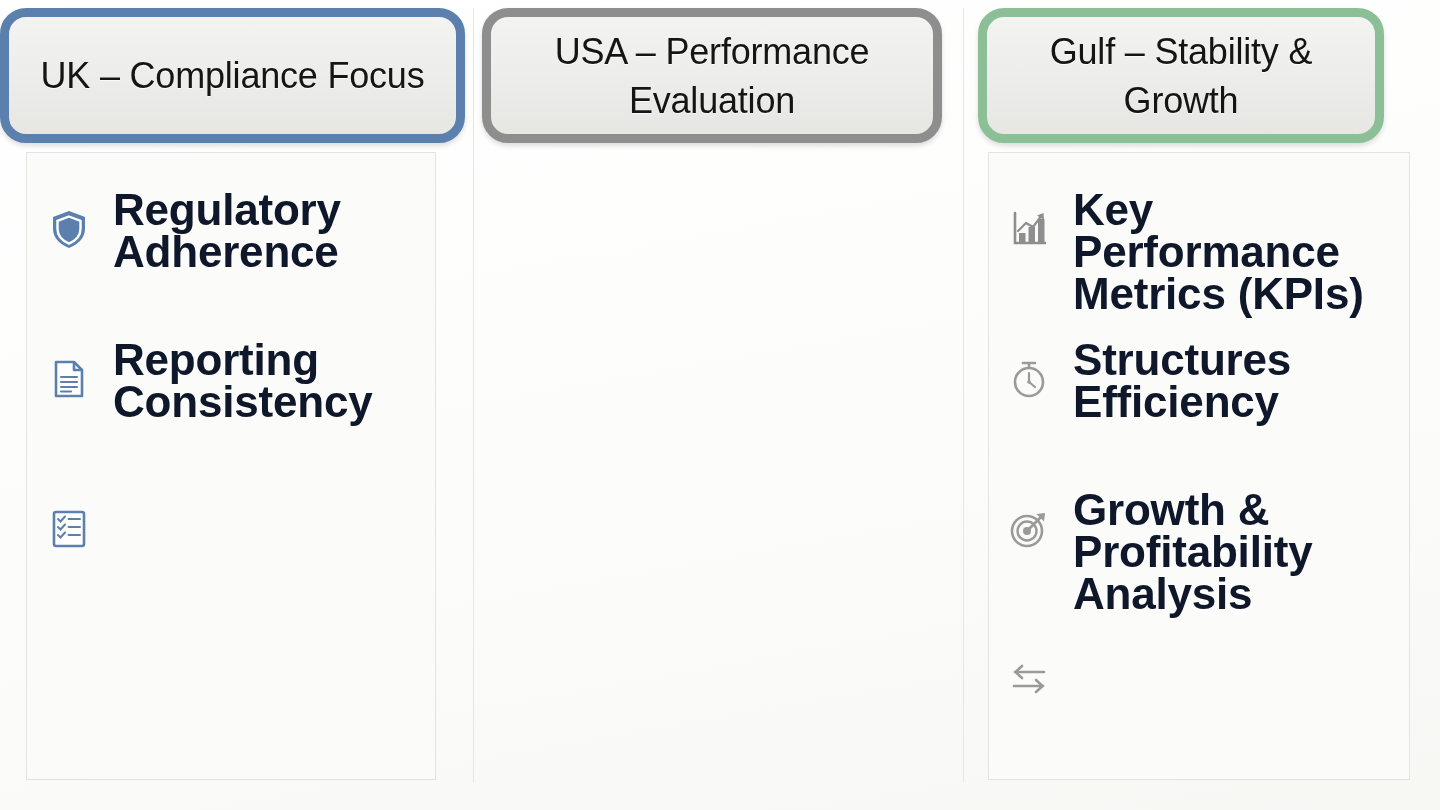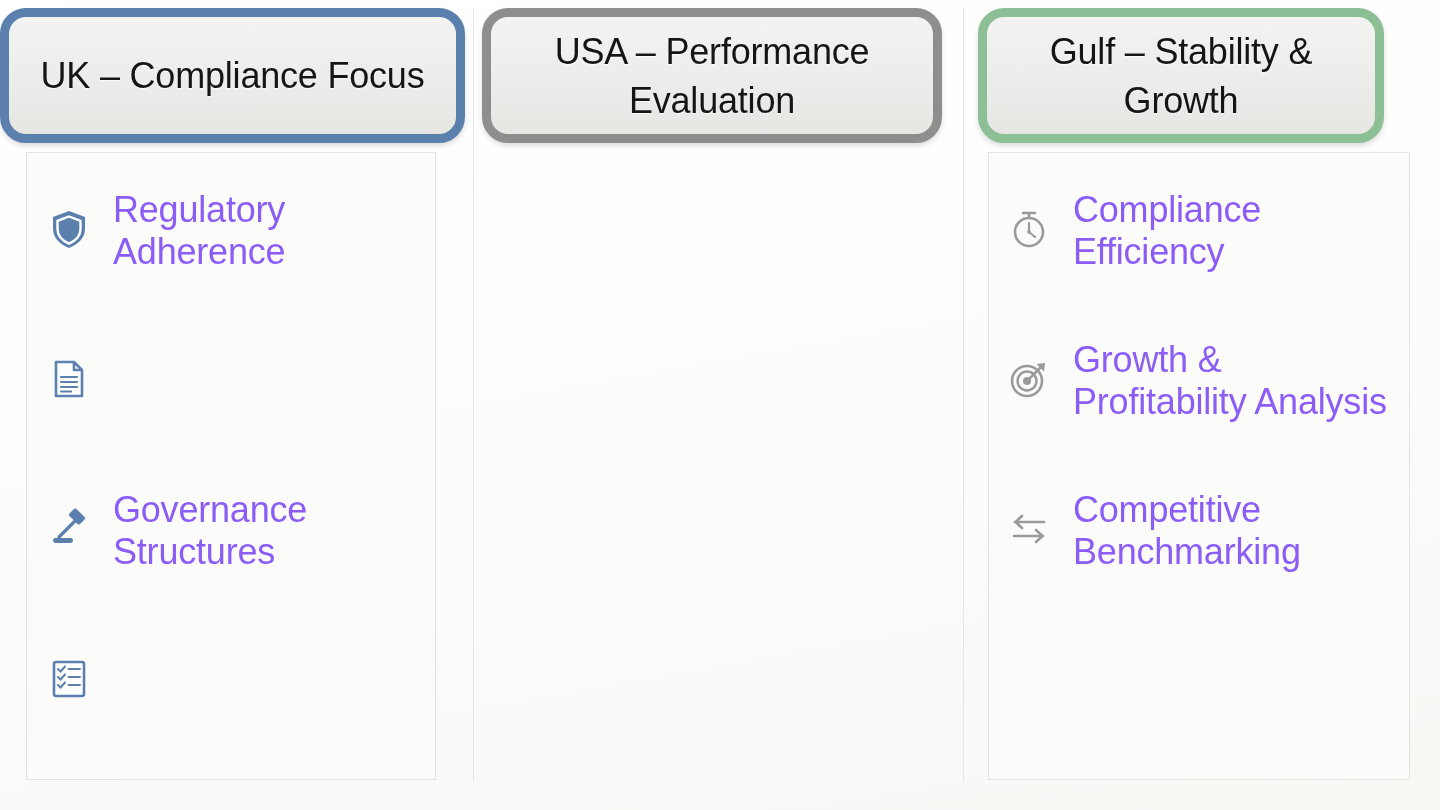--- a/index.html
+++ b/index.html
@@ -117,24 +117,24 @@
     width: 48px;
     height: 48px;
     display: flex;
     align-items: center;
     justify-content: center;
     margin-top: 22px;
   }
   .item-icon svg { display: block; }
 
   .item-label {
-    font-size: 36px;
+    font-size: 44px;
     line-height: 42px;
-    font-weight: 400;
-    color: #8b5cf6;
+    font-weight: 700;
+    color: #0f172a;
     letter-spacing: -0.2px;
     padding-left: 20px;
     padding-top: 6px;
     max-width: 330px;
   }
   .col2 .item-label { max-width: 340px; }
 </style>
 </head>
 <body>
 
@@ -168,34 +168,23 @@
                 <path d="M9 5 H27 L35 13 V39 H9 Z" fill="#ffffff" stroke="#5b80ae" stroke-width="2.6" stroke-linejoin="round"></path>
                 <path d="M27 5 V13 H35" fill="none" stroke="#5b80ae" stroke-width="2.6" stroke-linejoin="round"></path>
                 <g stroke="#5b80ae" stroke-width="2.2" stroke-linecap="round">
                   <line x1="14" y1="20" x2="30" y2="20"></line>
                   <line x1="14" y1="25" x2="30" y2="25"></line>
                   <line x1="14" y1="30" x2="30" y2="30"></line>
                   <line x1="14" y1="34.5" x2="24" y2="34.5"></line>
                 </g>
               </svg>
             </span>
-          </div>
-
-          <div class="item">
-            <span class="item-icon">
-              <svg width="44" height="44" viewBox="0 0 44 44">
-                <g stroke="#5b80ae" stroke-width="3.2" stroke-linecap="round">
-                  <line x1="12" y1="30" x2="30" y2="12"></line>
-                </g>
-                <rect x="22.5" y="4.5" width="15" height="10" rx="2.2" transform="rotate(45 30 9.5)" fill="#5b80ae"></rect>
-                <rect x="6" y="31" width="20" height="5" rx="2.4" fill="#5b80ae"></rect>
-              </svg>
-            </span>
-            <span class="item-label">Governance Structures</span>
-          </div>
+            <span class="item-label">Reporting Consistency</span>
+          </div>
+
 
           <div class="item">
             <span class="item-icon">
               <svg width="44" height="44" viewBox="0 0 44 44">
                 <rect x="7" y="5" width="30" height="34" rx="2" fill="#ffffff" stroke="#5b80ae" stroke-width="2.6"></rect>
                 <g stroke="#5b80ae" stroke-width="2" stroke-linecap="round" fill="none">
                   <polyline points="11,12 13.5,14.5 18,9.5"></polyline>
                   <polyline points="11,20 13.5,22.5 18,17.5"></polyline>
                   <polyline points="11,28 13.5,30.5 18,25.5"></polyline>
                   <line x1="21.5" y1="12" x2="33" y2="12"></line>
@@ -212,33 +201,46 @@
 
     <div class="column col2">
 
       <div class="header-box">
         <div class="header-title">USA – Performance Evaluation</div>
       </div>
 
       <div class="body-panel">
         <div class="item-list">
 
+          <div class="item">
+            <span class="item-icon">
+              <svg width="44" height="44" viewBox="0 0 44 44">
+                <polyline points="8,6 8,36 38,36" fill="none" stroke="#8e8e8e" stroke-width="2.6" stroke-linecap="round"></polyline>
+                <rect x="12" y="26" width="6.5" height="9" fill="#8e8e8e"></rect>
+                <rect x="21.5" y="20" width="6.5" height="15" fill="#8e8e8e"></rect>
+                <rect x="31" y="12" width="6.5" height="23" fill="#8e8e8e"></rect>
+                <polyline points="11,24 19,16 26,20 35,8" fill="none" stroke="#8e8e8e" stroke-width="2.2" stroke-linecap="round" stroke-linejoin="round"></polyline>
+                <polygon points="36.5,6 37,13 30,8.5" fill="#8e8e8e"></polygon>
+              </svg>
+            </span>
+            <span class="item-label">Key Performance Metrics (KPIs)</span>
+          </div>
 
           <div class="item">
             <span class="item-icon">
               <svg width="44" height="44" viewBox="0 0 44 44">
                 <circle cx="22" cy="25" r="14" fill="none" stroke="#9a9a9a" stroke-width="2.6"></circle>
                 <line x1="16" y1="6" x2="28" y2="6" stroke="#9a9a9a" stroke-width="2.6" stroke-linecap="round"></line>
                 <line x1="22" y1="6" x2="22" y2="11" stroke="#9a9a9a" stroke-width="2.6"></line>
                 <line x1="22" y1="25" x2="22" y2="16" stroke="#9a9a9a" stroke-width="2.2" stroke-linecap="round"></line>
                 <line x1="22" y1="25" x2="28" y2="30" stroke="#9a9a9a" stroke-width="2.2" stroke-linecap="round"></line>
                 <circle cx="22" cy="25" r="1.8" fill="#9a9a9a"></circle>
               </svg>
             </span>
-            <span class="item-label">Compliance Efficiency</span>
+            <span class="item-label">Structures Efficiency</span>
           </div>
 
           <div class="item">
             <span class="item-icon">
               <svg width="44" height="44" viewBox="0 0 44 44">
                 <circle cx="20" cy="24" r="15" fill="none" stroke="#9a9a9a" stroke-width="2.6"></circle>
                 <circle cx="20" cy="24" r="9.5" fill="none" stroke="#9a9a9a" stroke-width="2.4"></circle>
                 <circle cx="20" cy="24" r="4" fill="#9a9a9a"></circle>
                 <line x1="20" y1="24" x2="36" y2="8" stroke="#9a9a9a" stroke-width="2.6" stroke-linecap="round"></line>
                 <polygon points="38,6 37,14.5 29.5,7" fill="#9a9a9a"></polygon>
@@ -251,21 +253,20 @@
             <span class="item-icon">
               <svg width="44" height="44" viewBox="0 0 44 44">
                 <g stroke="#9a9a9a" stroke-width="2.6" stroke-linecap="round" fill="none">
                   <line x1="8" y1="15" x2="37" y2="15"></line>
                   <polyline points="15,9 8.5,15 15,21"></polyline>
                   <line x1="7" y1="29" x2="36" y2="29"></line>
                   <polyline points="29,23 35.5,29 29,35"></polyline>
                 </g>
               </svg>
             </span>
-            <span class="item-label">Competitive Benchmarking</span>
           </div>
 
         </div>
       </div>
     </div>
 
     <div class="column col3">
 
       <div class="header-box">
         <div class="header-title">Gulf – Stability &amp; Growth</div>

